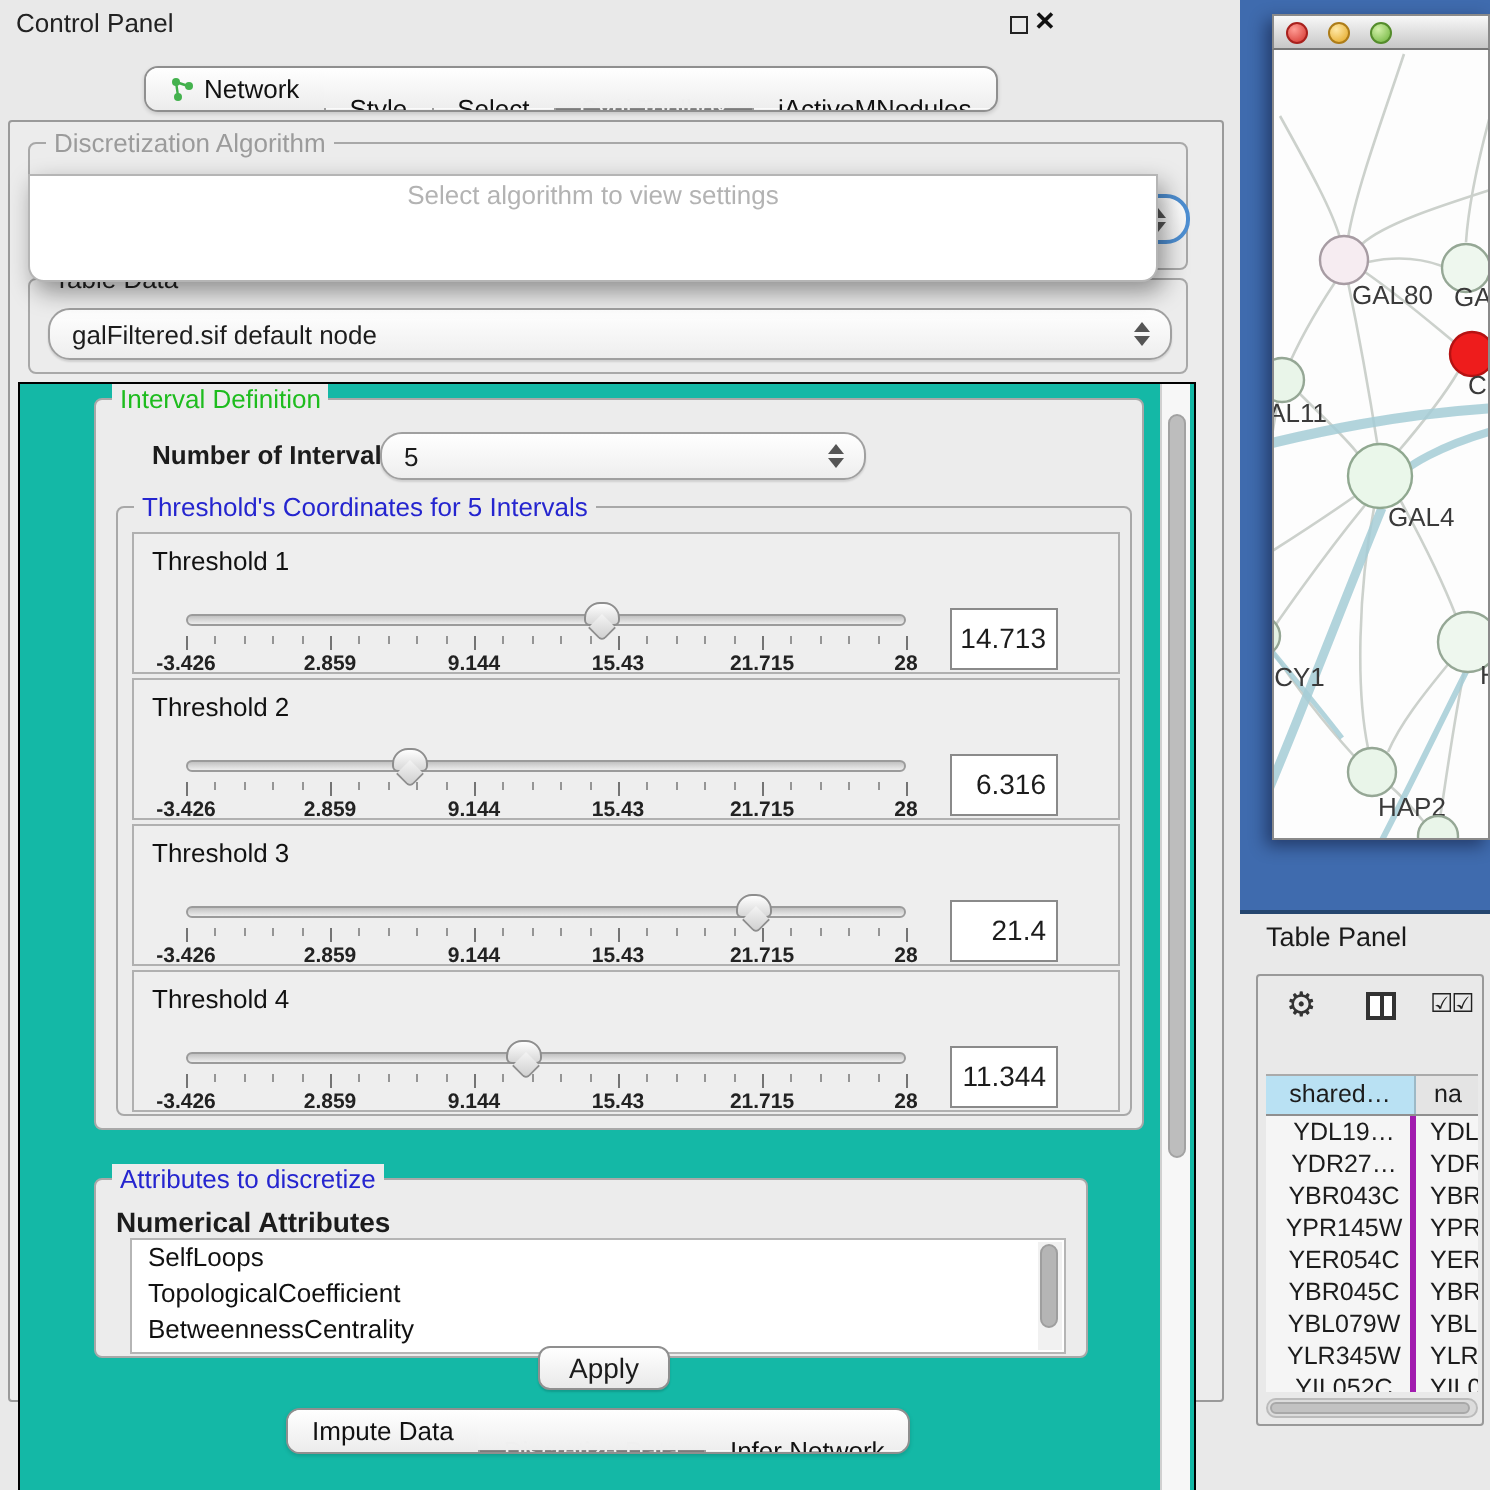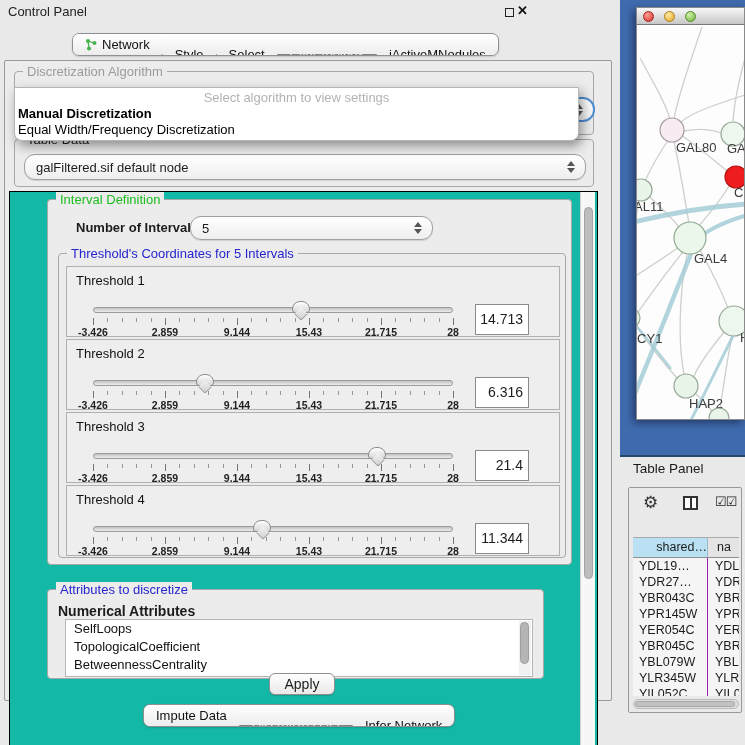--- a/index.html
+++ b/index.html
@@ -85,24 +85,24 @@
   .net-canvas{position:relative;width:100%;height:395px;background:#fdfdfd;border:1px solid #8a8a8a;border-top:none;overflow:hidden;}
   
   .tp-title{position:absolute;left:633px;top:461px;font-size:13.5px;color:#1a1a1a;}
   .tp-box{position:absolute;left:628px;top:487px;width:114px;height:226px;border:1px solid #999;border-radius:2px;background:#e9e9e9;overflow:hidden;}
   .tp-gear{position:absolute;left:14px;top:4px;font-size:17px;color:#333;}
   .tp-colicon{position:absolute;left:54px;top:8px;width:15px;height:14px;border:2px solid #333;background:#fff;}
   .tp-colicon::after{content:'';position:absolute;left:4.5px;top:0;width:2px;height:10px;background:#333;}
   .tp-checks{position:absolute;left:86px;top:6px;font-size:13px;color:#222;letter-spacing:-1px;white-space:nowrap;}
   .tp-table{position:absolute;left:4px;top:49px;width:106px;height:159px;overflow:hidden;background:#f5f5f5;border-top:1px solid #aaa;}
   .tp-hrow{display:flex;height:20px;border-bottom:1px solid #8f8f8f;font-size:12.5px;}
-  .tp-h1{width:75px;background:#b9e1f3;border-right:1px solid #9cb9c6;text-align:right;line-height:19px;}
+  .tp-h1{width:75px;background:#b9e1f3;border-right:1px solid #9cb9c6;text-align:center;line-height:19px;}
   .tp-h2{flex:1;background:#e4e4e4;padding-left:9px;line-height:19px;}
   .tp-row{display:flex;height:16px;font-size:12.5px;line-height:16px;}
-  .tp-c1{width:75px;padding-left:6px;border-right:1px solid #a21caf;overflow:hidden;white-space:nowrap;}
+  .tp-c1{width:75px;padding-left:6px;border-right:3px solid #a21caf;overflow:hidden;white-space:nowrap;text-align:center;}
   .tp-c2{flex:1;padding-left:7px;overflow:hidden;white-space:nowrap;}
   .tp-hsb{position:absolute;left:4px;top:211px;width:106px;height:10px;background:#dcdcdc;border:1px solid #bbb;border-radius:5px;}
   .tp-hsb-thumb{position:absolute;left:1px;top:1px;width:100px;height:6px;border-radius:4px;background:#c2c2c2;border:1px solid #a8a8a8;}
   .noi-label{position:absolute;left:28px;top:20px;width:112px;font-size:13px;font-weight:700;text-align:right;white-space:nowrap;}
   .na-label{position:absolute;left:10px;top:13px;font-size:14px;font-weight:700;}
   .net-ico svg{display:block;}
 </style>
 </head>
 <body>
 
@@ -145,24 +145,20 @@
     </div>
     <div class="ring-sliver">
       <span class="arrows">
           <i class="up"></i>
           <i class="dn"></i>
         </span>
     </div>
 
     <div class="popup">
       <div class="popup-ph">Select algorithm to view settings</div>
-      <div id="popup-items">
-          <div class="popup-item b">Manual Discretization</div>
-          <div class="popup-item">Equal Width/Frequency Discretization</div>
-        </div>
     </div>
 
     <div class="group" style="left:9px;top:78px;width:580px;height:48px;">
       <span class="gtitle" style="color:#222;">Table Data</span>
       <div class="combo" style="left:9px;top:14px;width:562px;height:26px;">
         <span>galFiltered.sif default node</span>
         <span class="arrows">
             <i class="up"></i>
             <i class="dn"></i>
           </span>

